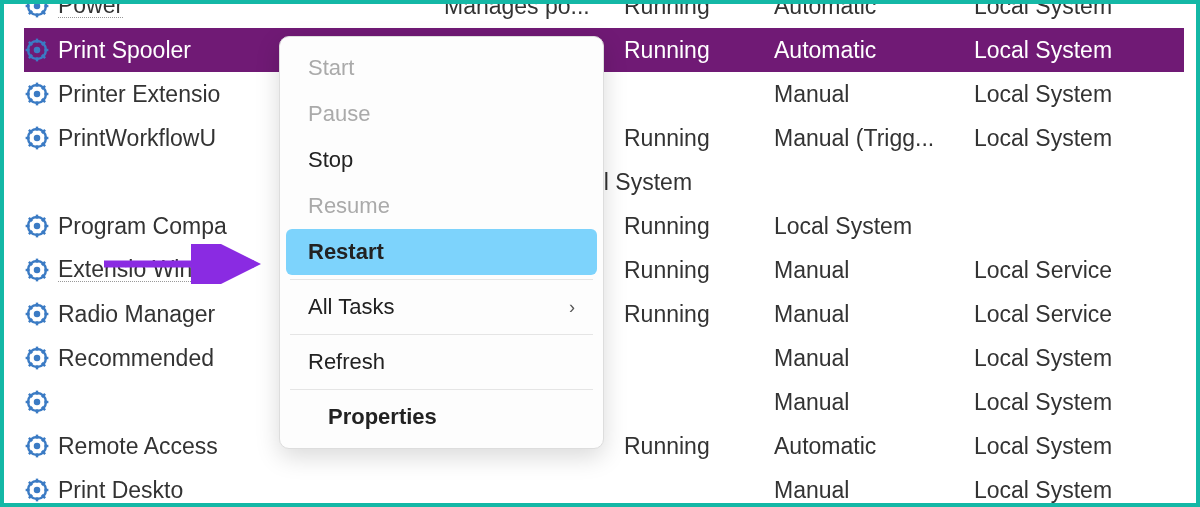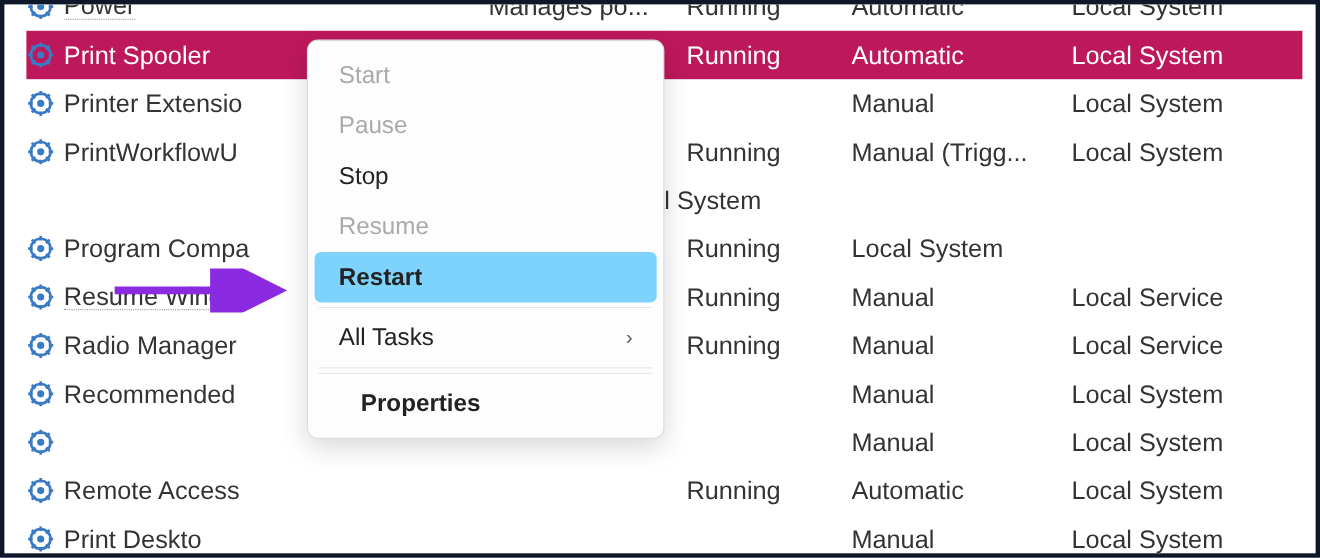--- a/index.html
+++ b/index.html
@@ -6,41 +6,41 @@
   body {
     font-family: "Segoe UI", Tahoma, sans-serif;
     font-size: 23px;
     background: #fff;
     overflow: hidden;
     width: 1200px;
     height: 507px;
     position: relative;
   }
   .frame {
-    border: 4px solid #0f172a;
+    border: 4px solid #14b8a6;
     width: 1200px;
     height: 507px;
     position: relative;
     overflow: hidden;
     background: #fff;
   }
   .table {
     position: absolute;
     top: -20px;
     left: 20px;
     width: 1160px;
   }
   .row {
     display: flex;
     align-items: center;
     height: 44px;
     color: #333;
   }
   .row.selected {
-    background: #be185d;
+    background: #701a75;
     color: #fff;
   }
   .col-name { width: 420px; display: flex; align-items: center; gap: 8px; overflow: hidden; white-space: nowrap; }
   .col-desc { width: 180px; overflow: hidden; white-space: nowrap; text-overflow: clip; }
   .col-status { width: 150px; }
   .col-startup { width: 200px; overflow: hidden; white-space: nowrap; }
   .col-logon { width: 200px; overflow: hidden; white-space: nowrap; }
   .gear-icon {
     width: 26px; height: 26px; flex-shrink: 0;
     display: inline-flex; align-items: center; justify-content: center;
@@ -230,21 +230,21 @@
       <line x1="2" y1="16" x2="7" y2="16"></line>
       <line x1="25" y1="16" x2="30" y2="16"></line>
       <line x1="6" y1="6" x2="10" y2="10"></line>
       <line x1="22" y1="22" x2="26" y2="26"></line>
       <line x1="6" y1="26" x2="10" y2="22"></line>
       <line x1="22" y1="10" x2="26" y2="6"></line>
     </g>
     <circle cx="16" cy="16" r="4" fill="#3b7bc4"></circle>
   </svg>
           </span>
-      <span class="dotted">Resume Wind</span>
+      <span class="dotted">Extensio Wind</span>
     </div>
     <div class="col-desc"></div>
     <div class="col-status">Running</div>
     <div class="col-startup">Manual</div>
     <div class="col-logon">Local Service</div>
   </div>
       <div class="row">
     <div class="col-name">
       <span class="gear-icon">
             <svg viewBox="0 0 32 32">
@@ -375,20 +375,21 @@
   <div class="menu-item disabled">Pause</div>
   <div class="menu-item">Stop</div>
   <div class="menu-item disabled">Resume</div>
   <div class="menu-item hover">Restart</div>
   <div class="menu-sep"></div>
   <div class="menu-item">
     <span>All Tasks</span>
     <span class="chevron">›</span>
   </div>
   <div class="menu-sep"></div>
+  <div class="menu-item">Refresh</div>
   <div class="menu-sep"></div>
   <div class="menu-item bold">Properties</div>
 </div>
 
 <svg class="arrow" width="180" height="40">
   <defs>
     <marker id="ah" markerWidth="12" markerHeight="12" refX="9" refY="5" orient="auto">
       <path d="M0,0 L10,5 L0,10 Z" fill="#8a2be2"></path>
     </marker>
   </defs>

